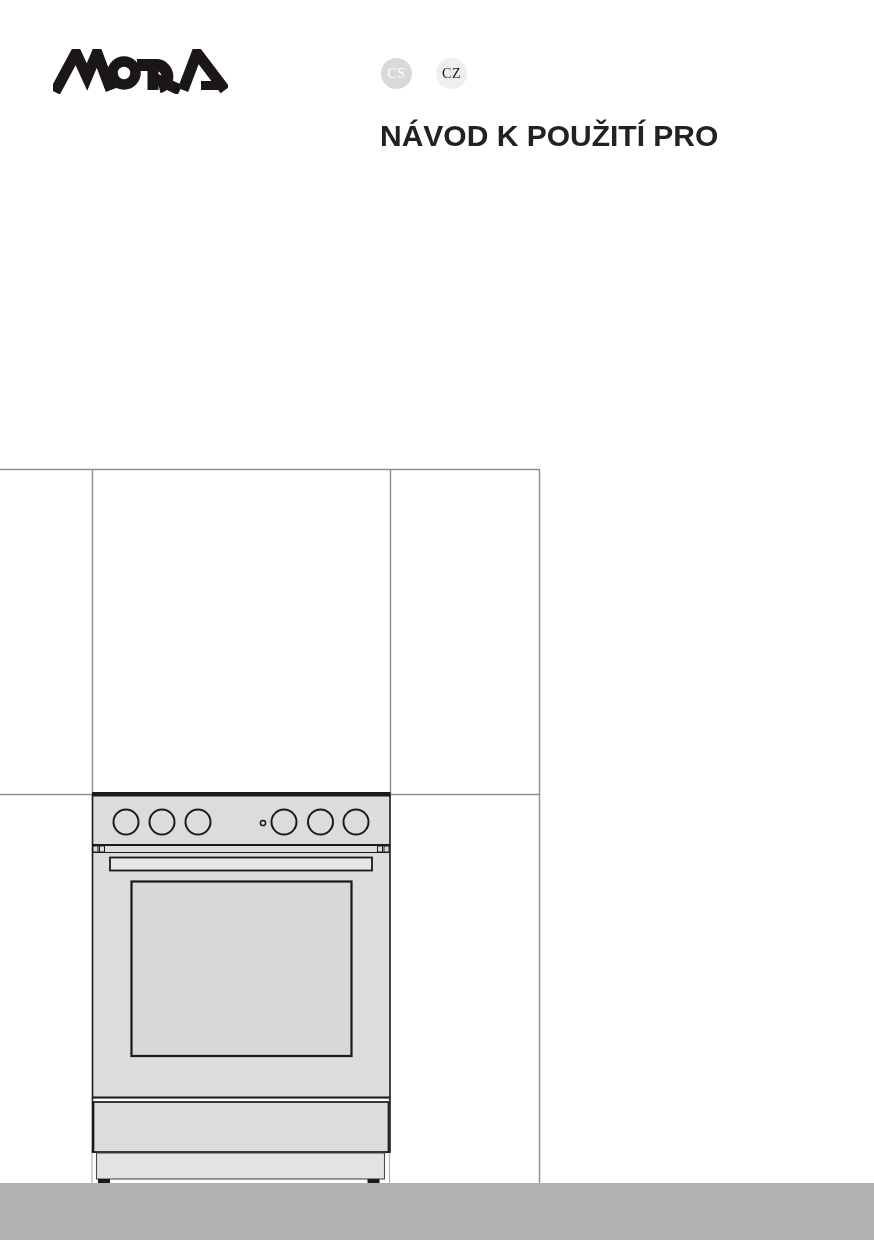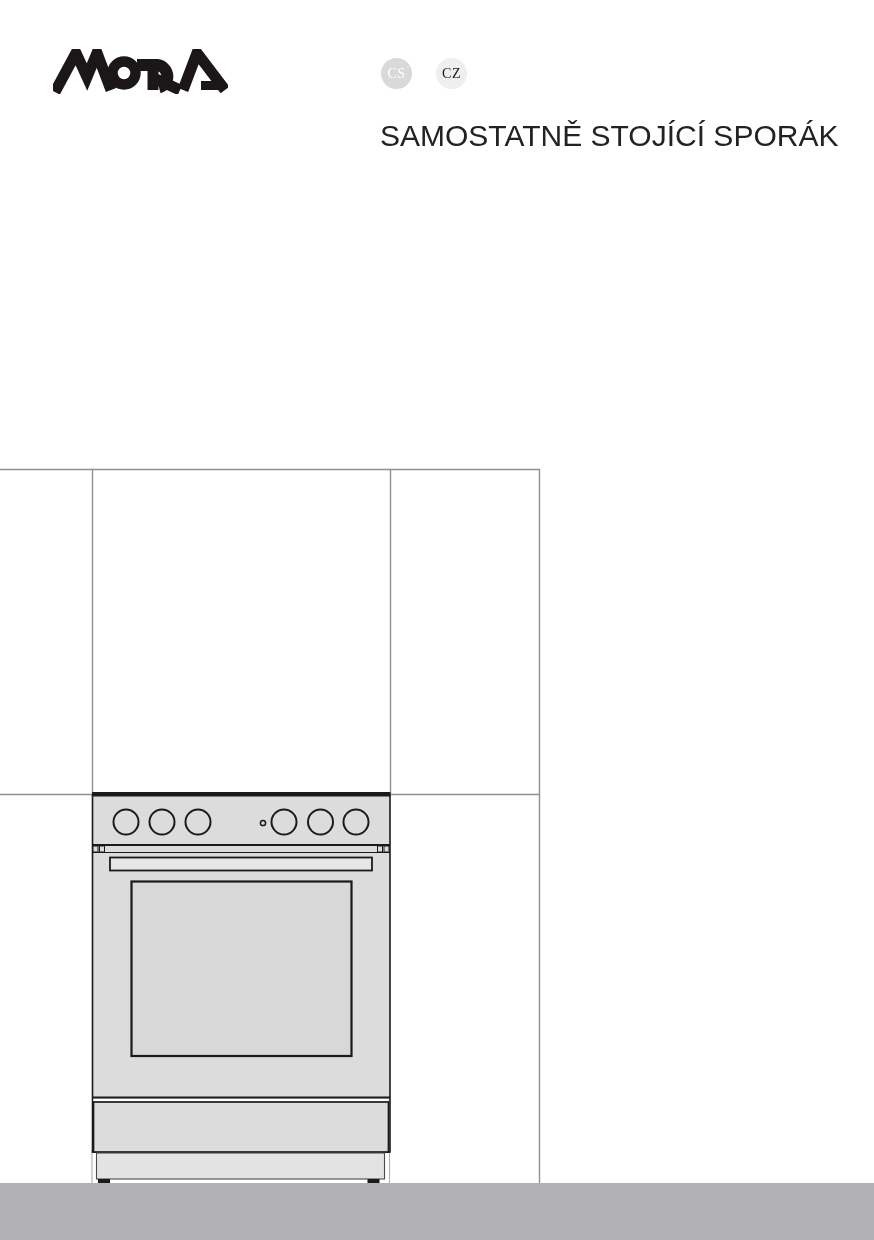--- a/index.html
+++ b/index.html
@@ -59,21 +59,21 @@
       <line class="stk" x1="148" y1="36.5" x2="172" y2="36.5" stroke-width="9"></line>
     </g>
   </svg>
 
   <div class="badges">
     <span class="badge badge-cs">CS</span>
     <span class="badge badge-cz">CZ</span>
   </div>
 
   <div class="title">
-    <div class="title-line2">SAMOSTATNĚ STOJÍCÍ SPORÁK</div>
+    <div class="title-line1">NÁVOD K POUŽITÍ PRO</div>
   </div>
 
   <svg class="drawing" viewBox="0 0 874 1240" role="img" aria-label="freestanding-cooker-front-view-line-drawing">
 
     <g>
       <line class="wall" x1="0" y1="469.5" x2="540" y2="469.5"></line>
       <line class="wall" x1="92.5" y1="469.5" x2="92.5" y2="794"></line>
       <line class="wall" x1="390.5" y1="469.5" x2="390.5" y2="794"></line>
       <line class="wall" x1="539.5" y1="469.5" x2="539.5" y2="1183"></line>
       <line class="wall" x1="0" y1="794.5" x2="92" y2="794.5"></line>

